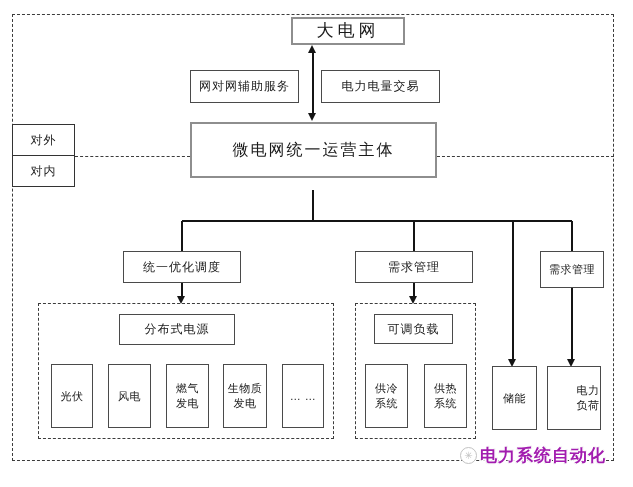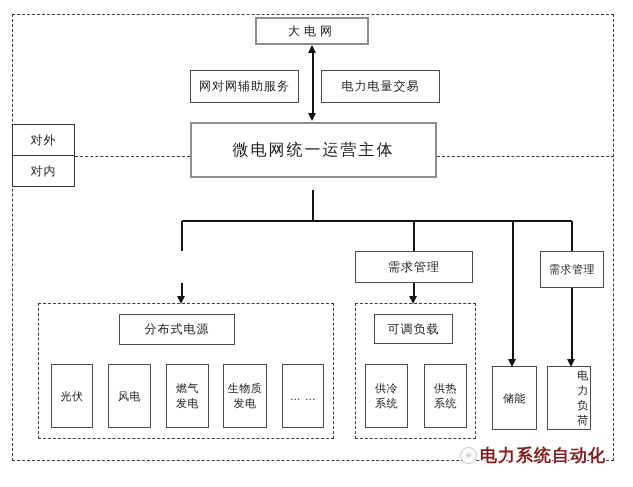--- a/index.html
+++ b/index.html
@@ -22,28 +22,28 @@
   .dash-h{position:absolute;border-top:1.5px dashed #3c3c3c;height:0;z-index:1;}
   .arrow{position:absolute;width:0;height:0;z-index:2;}
   .arrow.down{border-left:4.5px solid transparent;border-right:4.5px solid transparent;border-top:8px solid #141414;}
   .arrow.up{border-left:4.5px solid transparent;border-right:4.5px solid transparent;border-bottom:8px solid #141414;}
   .sidecell{display:flex;align-items:center;justify-content:center;box-sizing:border-box;height:50%;}
   .sidecell.top{border-bottom:1px solid #333;}
   #watermark{
     position:absolute;left:460px;top:444px;display:flex;align-items:center;gap:3px;z-index:6;
   }
   #watermark .wm-text{
-    font-size:17px;font-weight:bold;letter-spacing:1px;color:#7f1d1d;
+    font-size:17px;font-weight:bold;letter-spacing:1px;color:#a21caf;
     text-shadow:1px 1px 0 #ffffff,-1px -1px 0 #ffffff,1px -1px 0 #f2f2f2,-1px 1px 0 #f2f2f2;
   }
   #watermark .wm-logo{
     width:17px;height:17px;border:1px solid #c2c2c2;border-radius:50%;box-sizing:border-box;
     display:flex;align-items:center;justify-content:center;font-size:10px;color:#c2c2c2;background:#fff;
   }
-  .fs19{font-size:12px;letter-spacing:4px;}
+  .fs19{font-size:17px;letter-spacing:4px;margin-left:36px;}
   .fs16{font-size:16px;letter-spacing:2px;}
   .fs12{font-size:12px;letter-spacing:1px;}
   .fs11{font-size:11px;letter-spacing:0.5px;}
 </style>
 </head>
 <body>
 
 <div id="canvas">
 
   <div class="dashed-rect" style="left:12px;top:14px;width:602px;height:447px;"></div>
@@ -67,20 +67,21 @@
 
   <div class="box big fs16" style="left:190px;top:122px;width:247px;height:56px;">微电网统一运营主体</div>
 
   <div class="vline" style="left:312px;top:190px;height:31px;"></div>
   <div class="hline" style="left:182px;top:220px;width:390px;"></div>
   <div class="vline" style="left:181px;top:221px;height:30px;"></div>
   <div class="vline" style="left:413px;top:221px;height:30px;"></div>
   <div class="vline" style="left:512px;top:221px;height:139px;"></div>
   <div class="vline" style="left:571px;top:221px;height:30px;"></div>
 
+  <div class="box fs12" style="left:123px;top:251px;width:118px;height:32px;">统一优化调度</div>
   <div class="box fs12" style="left:355px;top:251px;width:118px;height:32px;">需求管理</div>
   <div class="box fs11" style="left:540px;top:251px;width:64px;height:37px;">需求管理</div>
 
   <div class="vline" style="left:181px;top:283px;height:14px;"></div>
   <div class="arrow down" style="left:177px;top:296px;"></div>
 
   <div class="vline" style="left:413px;top:283px;height:14px;"></div>
   <div class="arrow down" style="left:409px;top:296px;"></div>
 
   <div class="arrow down" style="left:508px;top:359px;"></div>
@@ -99,21 +100,21 @@
   <div class="box fs11" style="left:282px;top:364px;width:42px;height:64px;">… …</div>
 
   <div class="dashed-rect" style="left:355px;top:303px;width:121px;height:136px;"></div>
   <div class="box fs12" style="left:374px;top:314px;width:79px;height:30px;">可调负载</div>
   <div class="box fs11" style="left:365px;top:364px;width:43px;height:64px;">供冷
 系统</div>
   <div class="box fs11" style="left:424px;top:364px;width:43px;height:64px;">供热
 系统</div>
 
   <div class="box fs11" style="left:492px;top:366px;width:45px;height:64px;">储能</div>
-  <div class="box fs11" style="left:547px;top:366px;width:44px;height:64px;padding-left:28px;">电力
+  <div class="box fs11" style="left:547px;top:366px;width:54px;height:64px;padding-left:28px;">电力
 负荷</div>
 
   <div id="watermark">
     <span class="wm-logo">✳</span>
     <span class="wm-text">电力系统自动化</span>
   </div>
 
 </div>
 
 </body></html>

